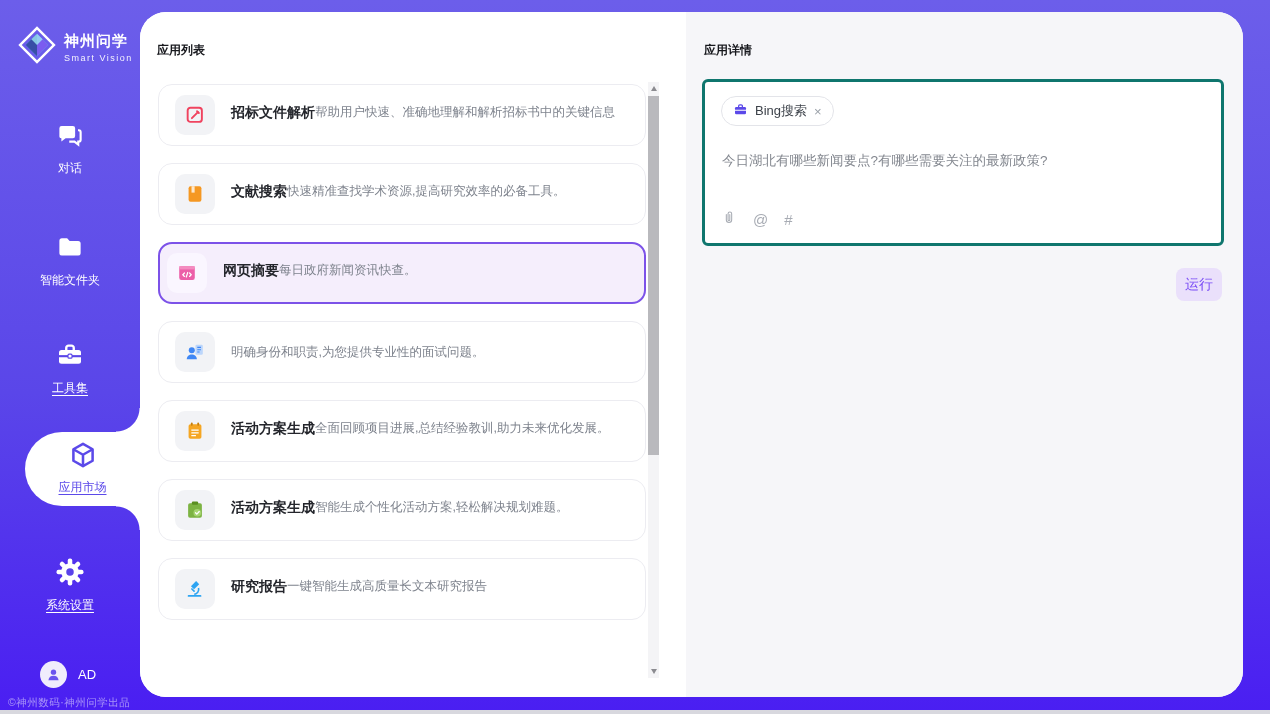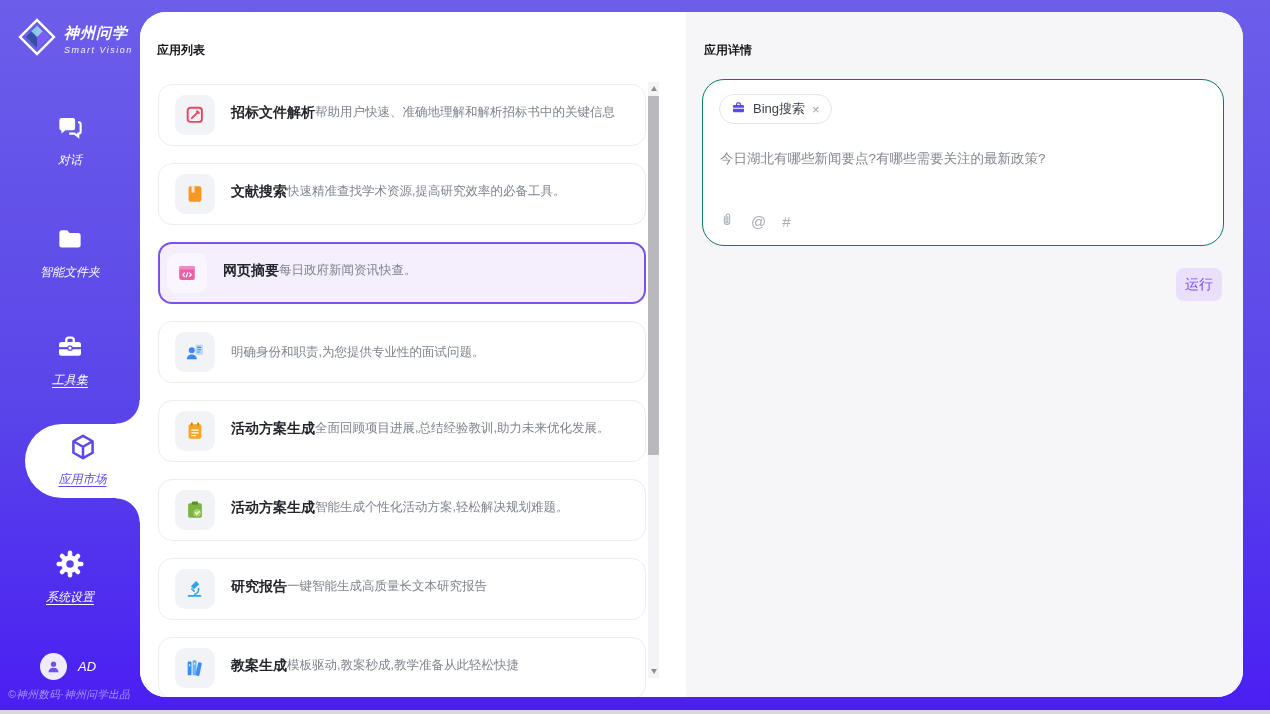--- a/index.html
+++ b/index.html
@@ -6,21 +6,21 @@
   html,body { width:1270px; height:714px; overflow:hidden; }
   body {
     font-family:"Liberation Sans","DejaVu Sans",sans-serif;
     position:relative;
     background:linear-gradient(180deg,#6c5eea 0%,#5a46e9 55%,#4a1ef2 100%);
   }
   
   .bottom-strip { position:absolute; left:0; bottom:0; width:100%; height:4px; background:#d8d8de; }
 
   
-  .sidebar { position:absolute; left:0; top:4px; width:140px; height:628px; color:#fff;font-style:italic; }
+  .sidebar { position:absolute; left:0; top:12px; width:140px; height:628px; color:#fff; }
   .logo { position:absolute; left:18px; top:14px; display:flex; align-items:center; gap:8px; }
   .logo-text b { display:block; font-size:15px; letter-spacing:1px; }
   .logo-text span { display:block; font-size:9px; letter-spacing:1.5px; opacity:.92; margin-top:2px; }
   .nav-item { position:absolute; width:140px; text-align:center; cursor:pointer; }
   .nav-item .lbl { display:block; font-size:12px; margin-top:6px; color:#fff; }
   .nav-item .lbl.u { text-decoration:underline; text-underline-offset:3px; }
   
   .bubble { position:absolute; left:25px; top:420px; width:115px; height:74px; background:#fff; border-radius:37px 0 0 37px; }
   .bubble-corner { position:absolute; left:116px; width:24px; height:24px; }
   .bubble-corner.top { top:396px; background:radial-gradient(circle 24px at 0 0, rgba(0,0,0,0) 23px, #fff 24px); }
@@ -53,21 +53,21 @@
   .sb-arrow { position:absolute; left:0; width:11px; height:13px; display:flex; align-items:center; justify-content:center; cursor:pointer; }
   .sb-arrow.up { top:0; }
   .sb-arrow.down { bottom:0; }
   .tri-up { width:0; height:0; border-left:3.5px solid transparent; border-right:3.5px solid transparent; border-bottom:5px solid #8b8b90; }
   .tri-down { width:0; height:0; border-left:3.5px solid transparent; border-right:3.5px solid transparent; border-top:5px solid #8b8b90; }
   .sb-thumb { position:absolute; left:0; top:14px; width:11px; height:359px; background:#b9b9bd; cursor:pointer; }
 
   
   .detail-panel { position:relative; flex:1; background:#f6f6f9; height:100%; }
   .detail-panel .panel-title { position:absolute; left:18px; top:30px; }
-  .detail-card { position:absolute; left:16px; top:67px; width:522px; height:167px; background:#fff; border:1px solid #0f766e; border-radius:22px; }
+  .detail-card { position:absolute; left:16px; top:67px; width:522px; height:167px; background:#fff; border:3px solid #0f766e; border-radius:6px; }
   .tool-tag { position:absolute; left:16px; top:14px; height:30px; display:inline-flex; align-items:center; gap:7px; padding:0 11px; border:1px solid #e3e4e9; border-radius:16px; background:#fff; cursor:default; }
   .tool-tag .tag-label { font-size:13px; color:#3d424a; }
   .tool-tag .tag-close { font-size:13px; color:#9aa0a8; cursor:pointer; line-height:1; }
   .prompt-text { position:absolute; left:17px; top:69px; right:20px; font-size:13.5px; color:#83878f; line-height:1.5; cursor:text; }
   .attach-row { position:absolute; left:16px; bottom:13px; display:flex; align-items:center; gap:16px; }
   .attach-row .txt-ic { font-size:15px; color:#a8acb4; cursor:pointer; }
   .run-btn { position:absolute; top:256px; right:21px; width:46px; height:33px; background:#eae0fb; color:#7a4cf6; font-size:14px; border:none; border-radius:8px; cursor:pointer; display:flex; align-items:center; justify-content:center; }
 </style>
 </head>
 <body>
@@ -269,34 +269,20 @@
             <path d="M15.8 10.8a5.6 5.6 0 0 1-4.6 7.1" fill="none" stroke="#2da4f2" stroke-width="1.8"></path>
             <path d="M5 19.5h13" stroke="#2da4f2" stroke-width="2" stroke-linecap="round"></path>
           </svg>
         </span>
         <span class="app-texts">
           <span class="app-title">研究报告</span>
           <span class="app-desc">一键智能生成高质量长文本研究报告</span>
         </span>
       </div>
 
-      <div class="app-card">
-        <span class="app-icon">
-          <svg width="22" height="22" viewBox="0 0 24 24">
-            <rect x="4" y="5" width="4.2" height="15" rx="1" fill="#3d8bf5"></rect>
-            <rect x="9.4" y="3.5" width="4.2" height="16.5" rx="1" fill="#6faef8"></rect>
-            <rect x="14" y="5.8" width="4.2" height="14.8" rx="1" fill="#3d8bf5" transform="rotate(12 16 13)"></rect>
-            <path d="M6.1 8v2M11.5 6.5v2" stroke="#fff" stroke-width="1.2"></path>
-          </svg>
-        </span>
-        <span class="app-texts">
-          <span class="app-title">教案生成</span>
-          <span class="app-desc">模板驱动,教案秒成,教学准备从此轻松快捷</span>
-        </span>
-      </div>
 
     </div>
 
     <div class="scrollbar">
       <div class="sb-arrow up">
           <span class="tri-up"></span>
         </div>
       <div class="sb-thumb"></div>
       <div class="sb-arrow down">
           <span class="tri-down"></span>

